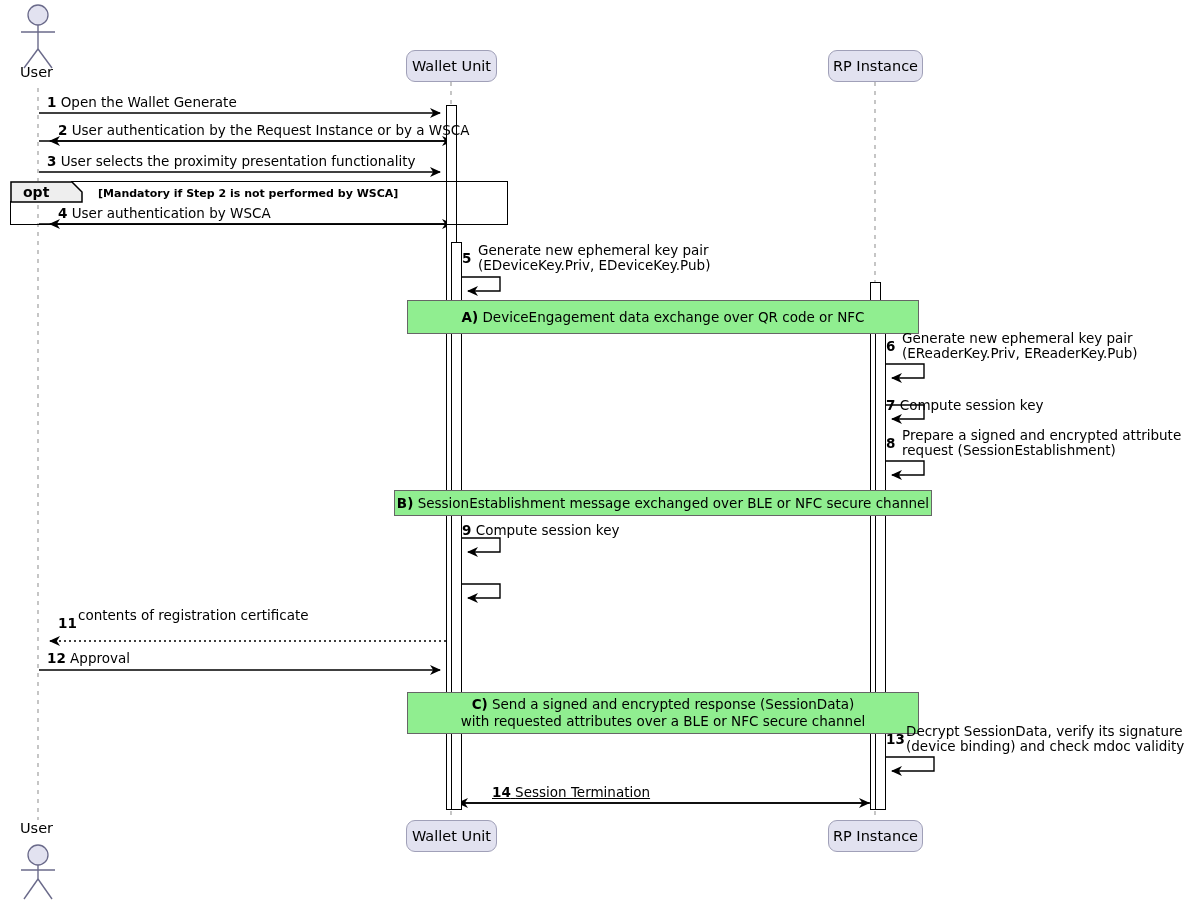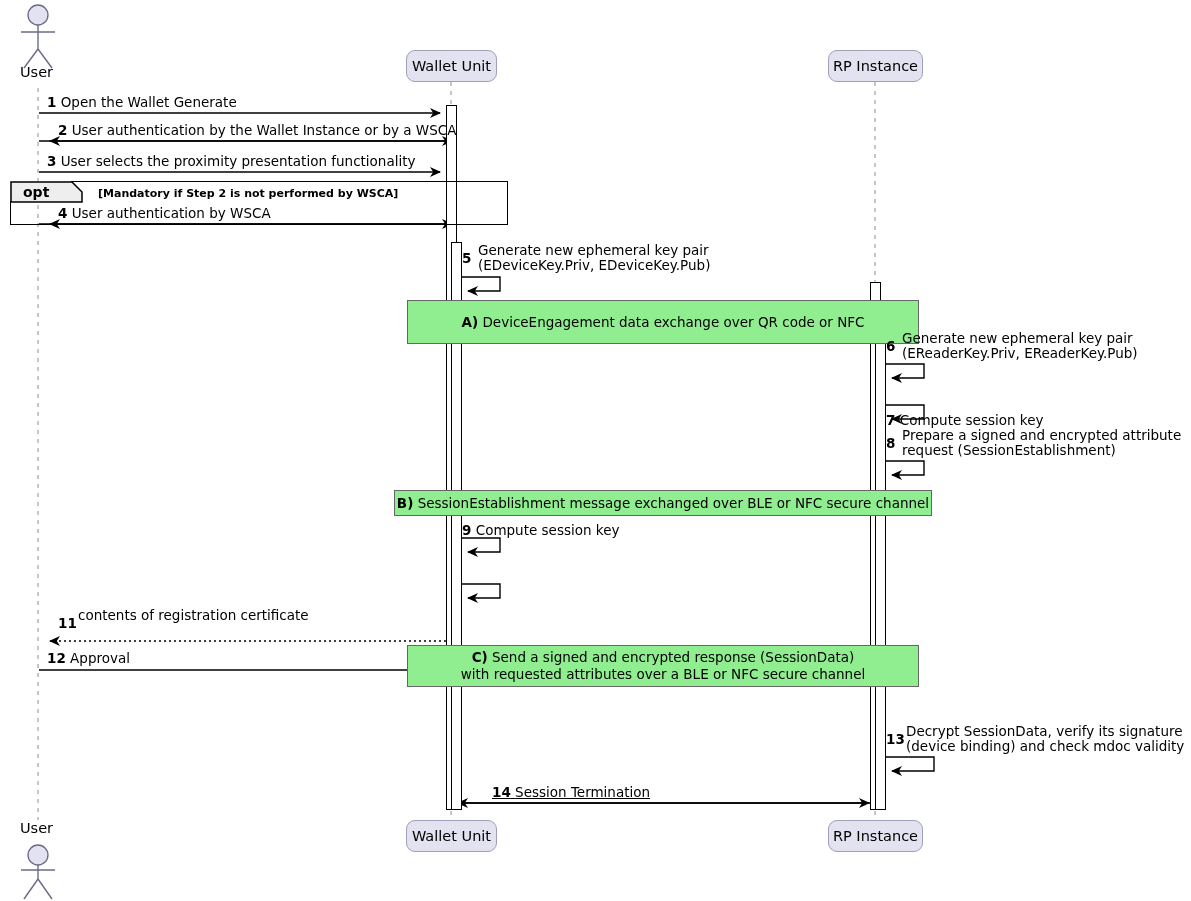--- a/index.html
+++ b/index.html
@@ -222,45 +222,45 @@
   <div class="participant-box" style="left:406px; top:820px; width:91px; height:32px;">
     <span>Wallet Unit</span>
   </div>
   <div class="participant-box" style="left:828px; top:820px; width:95px; height:32px;">
     <span>RP Instance</span>
   </div>
 
   <div class="lbl" style="left:20px; top:65px; font-size:14.5px;">User</div>
   <div class="lbl" style="left:20px; top:821px; font-size:14.5px;">User</div>
 
-  <div class="greenbox" style="left:407px; top:300px; width:512px; height:44px;">
+  <div class="greenbox" style="left:407px; top:300px; width:512px; height:34px;">
     <span>
       <b>A)</b><span> </span><span class="mono">DeviceEngagement</span><span> data exchange over QR code or NFC</span>
     </span>
   </div>
 
   <div class="greenbox" style="left:394px; top:490px; width:538px; height:26px;">
     <span>
       <b>B)</b><span> </span><span class="mono">SessionEstablishment</span><span> message exchanged over BLE or NFC secure channel</span>
     </span>
   </div>
 
-  <div class="greenbox" style="left:407px; top:645px; width:512px; height:42px; flex-direction:column;">
+  <div class="greenbox" style="left:407px; top:692px; width:512px; height:42px; flex-direction:column;">
     <span>
       <b>C)</b><span> Send a signed and encrypted response (</span><span class="mono">SessionData</span><span>)</span>
     </span>
     <span>with requested attributes over a BLE or NFC secure channel</span>
   </div>
 
   <div class="lbl msg-text" style="left:47px; top:95px;">
     <span class="num">1</span><span> </span><span>Open the Wallet Generate</span>
   </div>
 
   <div class="lbl msg-text" style="left:58px; top:123px;">
-    <span class="num">2</span><span> </span><span>User authentication by the Wallet Instance or by a WSCA</span>
+    <span class="num">2</span><span> </span><span>User authentication by the Request Instance or by a WSCA</span>
   </div>
 
   <div class="lbl msg-text" style="left:47px; top:154px;">
     <span class="num">3</span><span> </span><span>User selects the proximity presentation functionality</span>
   </div>
 
   <div class="lbl msg-text" style="left:58px; top:206px;">
     <span class="num">4</span><span> </span><span>User authentication by WSCA</span>
   </div>
 
@@ -273,21 +273,21 @@
   </div>
 
   <div class="lbl msg-text two-line" style="left:886px; top:331px;">
     <span class="num" style="position:absolute; left:0; top:8px;">6</span>
     <div style="margin-left:16px;">
       <div>Generate new ephemeral key pair</div>
       <div class="mono">(EReaderKey.Priv, EReaderKey.Pub)</div>
     </div>
   </div>
 
-  <div class="lbl msg-text" style="left:886px; top:413px;">
+  <div class="lbl msg-text" style="left:886px; top:398px;">
     <span class="num">7</span><span> </span><span>Compute session key</span>
   </div>
 
   <div class="lbl msg-text two-line" style="left:886px; top:428px;">
     <span class="num" style="position:absolute; left:0; top:8px;">8</span>
     <div style="margin-left:16px;">
       <div>Prepare a signed and encrypted attribute</div>
       <div>request (<span class="mono">SessionEstablishment</span>)</div>
     </div>
   </div>

